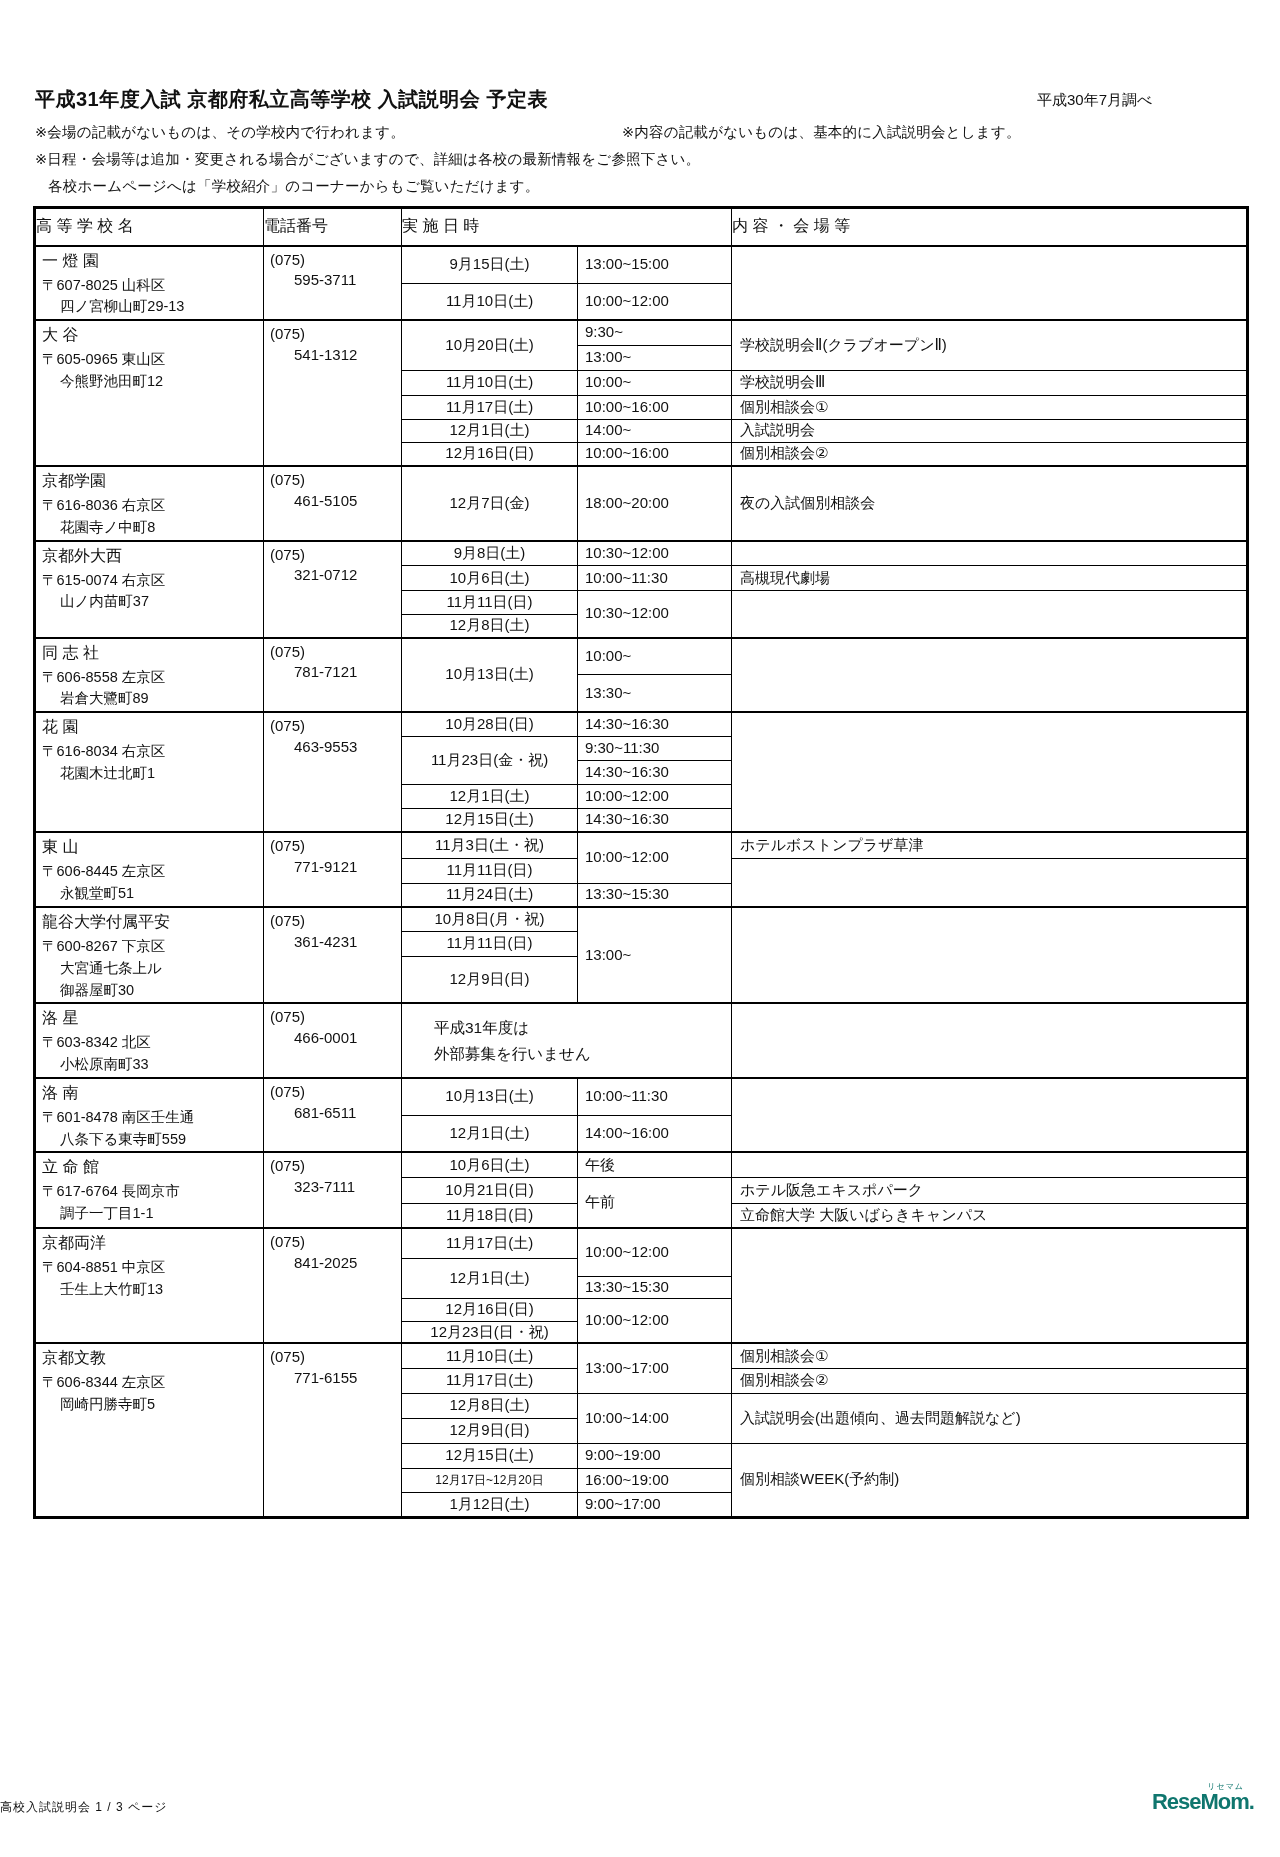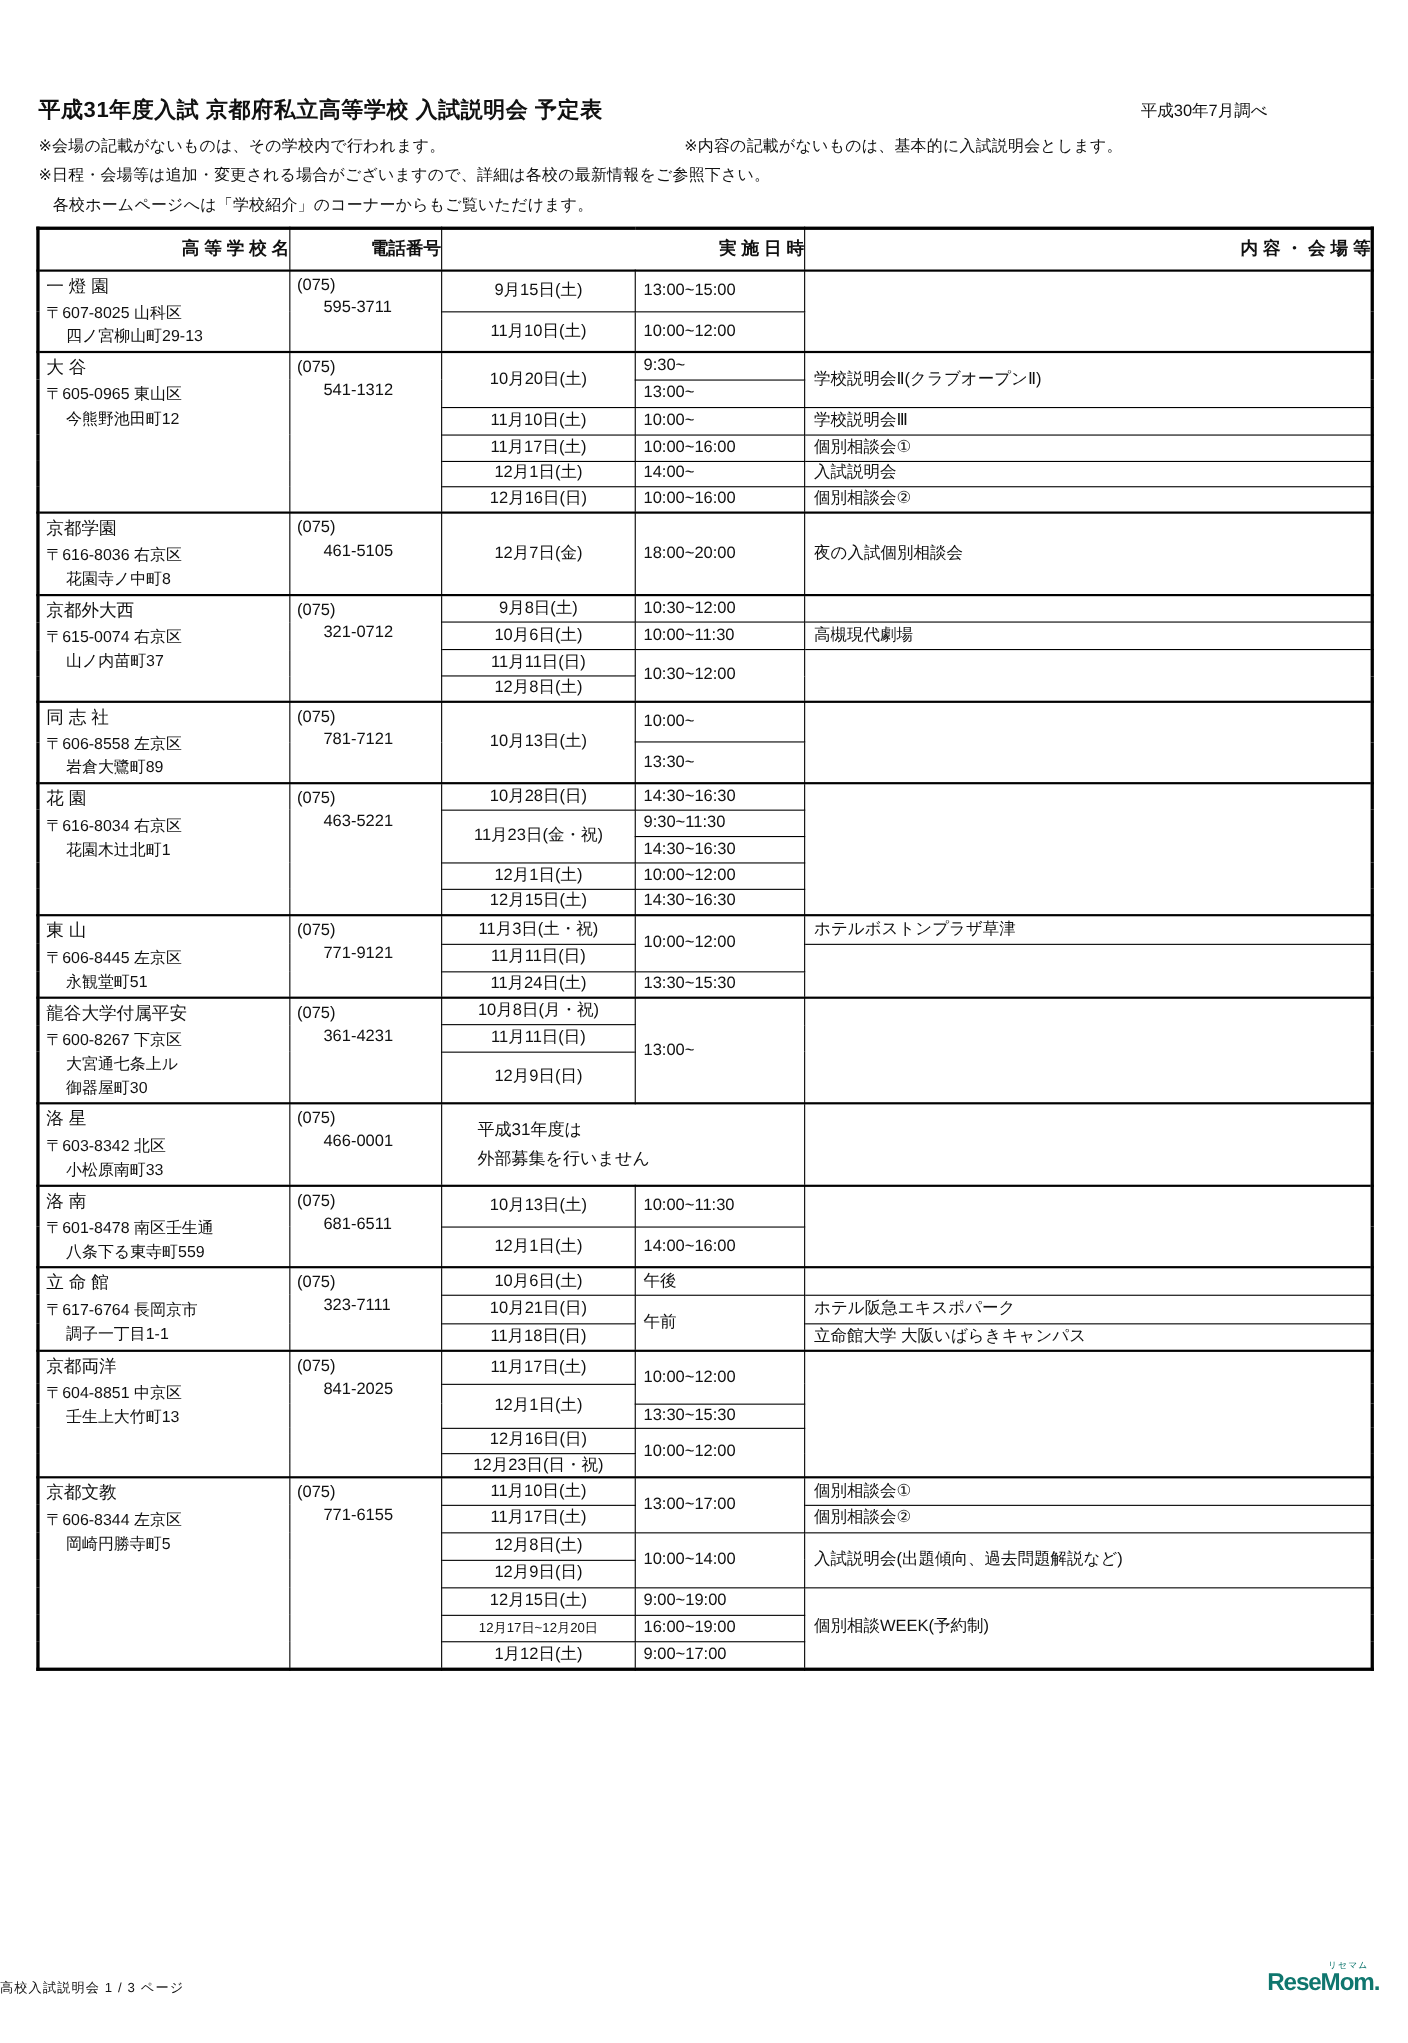--- a/index.html
+++ b/index.html
@@ -18,21 +18,21 @@
 
   table.schedule {
     position:absolute; left:33px; top:206px; width:1213px;
     border-collapse:collapse; table-layout:fixed;
     border:3px solid #000; font-size:15px;
   }
   col.c-name { width:229px; } col.c-phone { width:138px; }
   col.c-date { width:176px; } col.c-time { width:154px; } col.c-cont { width:516px; }
   thead { border-bottom:2px solid #000; }
   tbody { border-top:2px solid #000; }
-  th { border:1px solid #000; font-size:16px; font-weight:bold; height:38px; text-align:right; }
+  th { border:1px solid #000; font-size:16px; font-weight:normal; height:38px; text-align:left; }
   td { border:1px solid #000; padding:1px 4px; vertical-align:middle; line-height:1.25; }
   tr { height:25px; }
   .rh18{height:18px;} .rh22{height:22px;} .rh23{height:23px;} .rh24{height:24px;}
   .rh26{height:26px;} .rh30{height:30px;} .rh33{height:33px;} .rh34{height:34px;margin-left:28px;}
   .rh35{height:35px;padding-left:16px;} .rh46{height:46px;} .rh66{height:66px;} .rh73{height:73px;}
 
   .name-cell, .phone-cell { vertical-align:top; }
   .sname { font-size:16px; margin:3px 0 4px 2px; white-space:nowrap; }
   .addr  { font-size:14.5px; margin-left:2px; line-height:1.5; white-space:nowrap; }
   .ind   { margin-left:20px; }
@@ -206,21 +206,21 @@
 
   <tbody>
     <tr class="rh24">
       <td class="name-cell" rowspan="5">
         <div class="sname">花 園</div>
         <div class="addr">〒616-8034 右京区</div>
         <div class="addr ind">花園木辻北町1</div>
       </td>
       <td class="phone-cell" rowspan="5">
         <div class="ph1">(075)</div>
-        <div class="ph2">463-5221</div>
+        <div class="ph2">463-9553</div>
       </td>
       <td class="date-cell">10月28日(日)</td>
       <td class="time-cell">14:30~16:30</td>
       <td class="content-cell" rowspan="5"></td>
     </tr>
     <tr class="rh24">
       <td class="date-cell" rowspan="2">11月23日(金・祝)</td>
       <td class="time-cell">9:30~11:30</td>
     </tr>
     <tr class="rh24">

